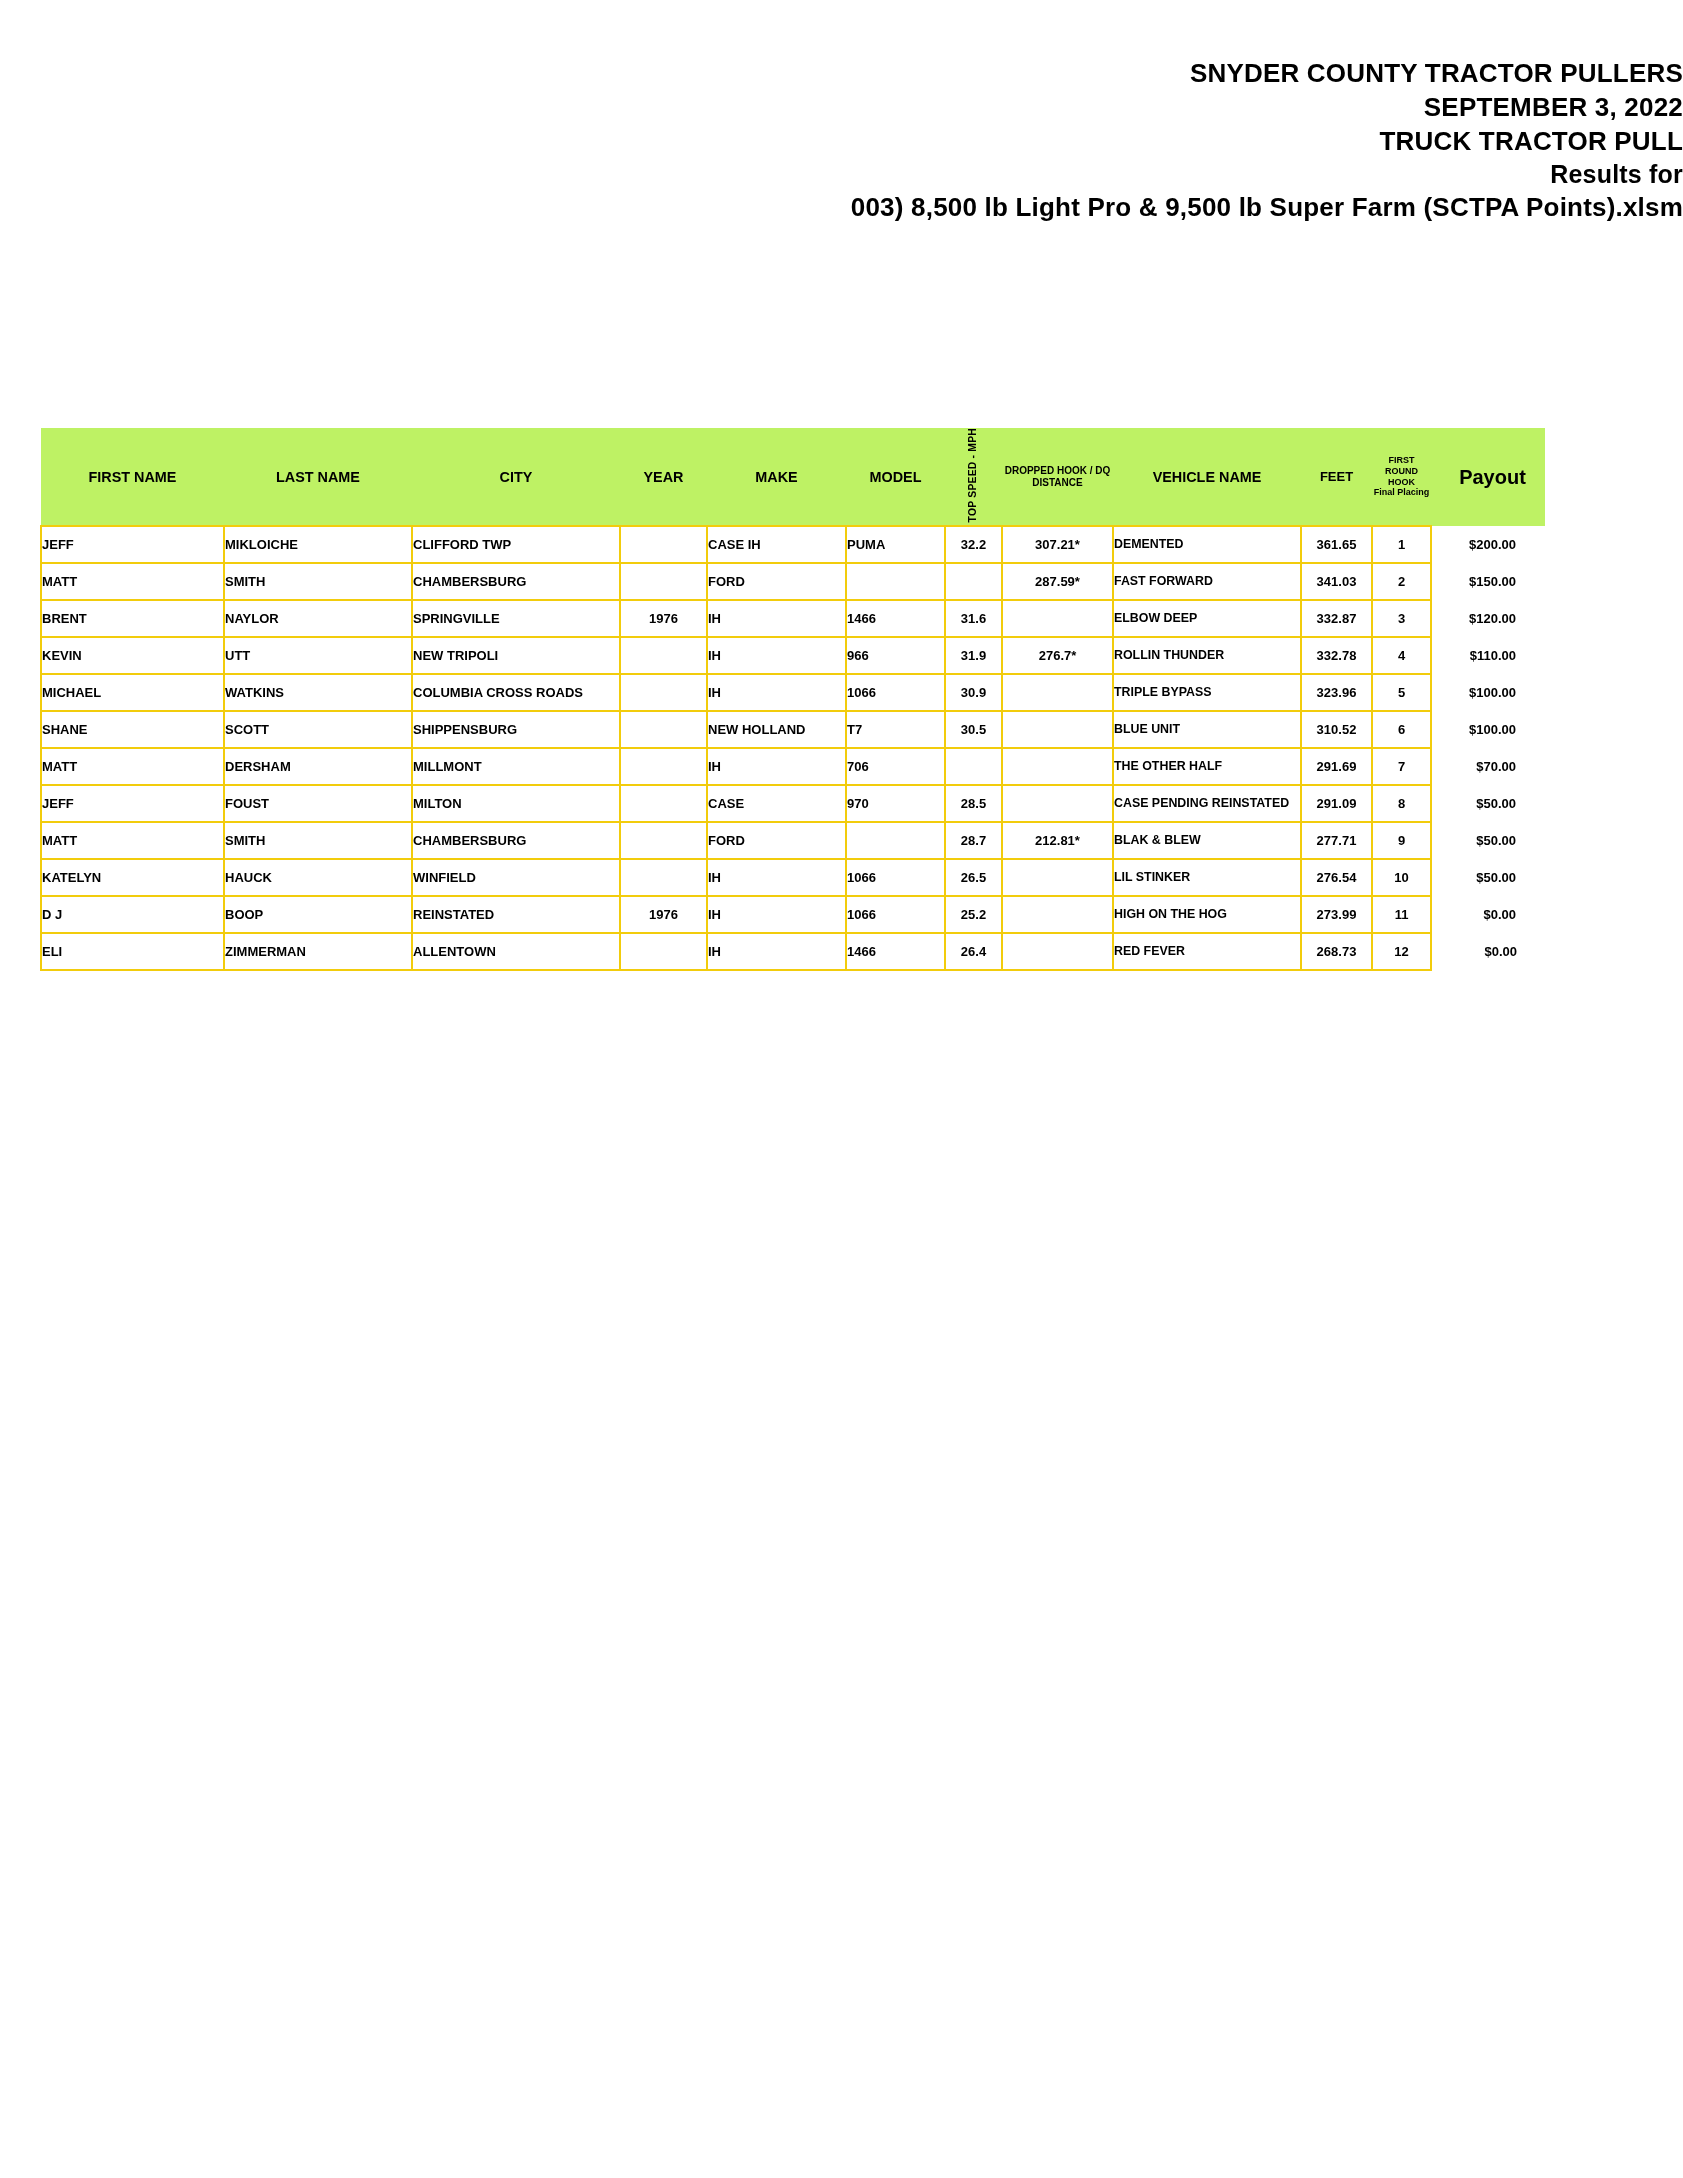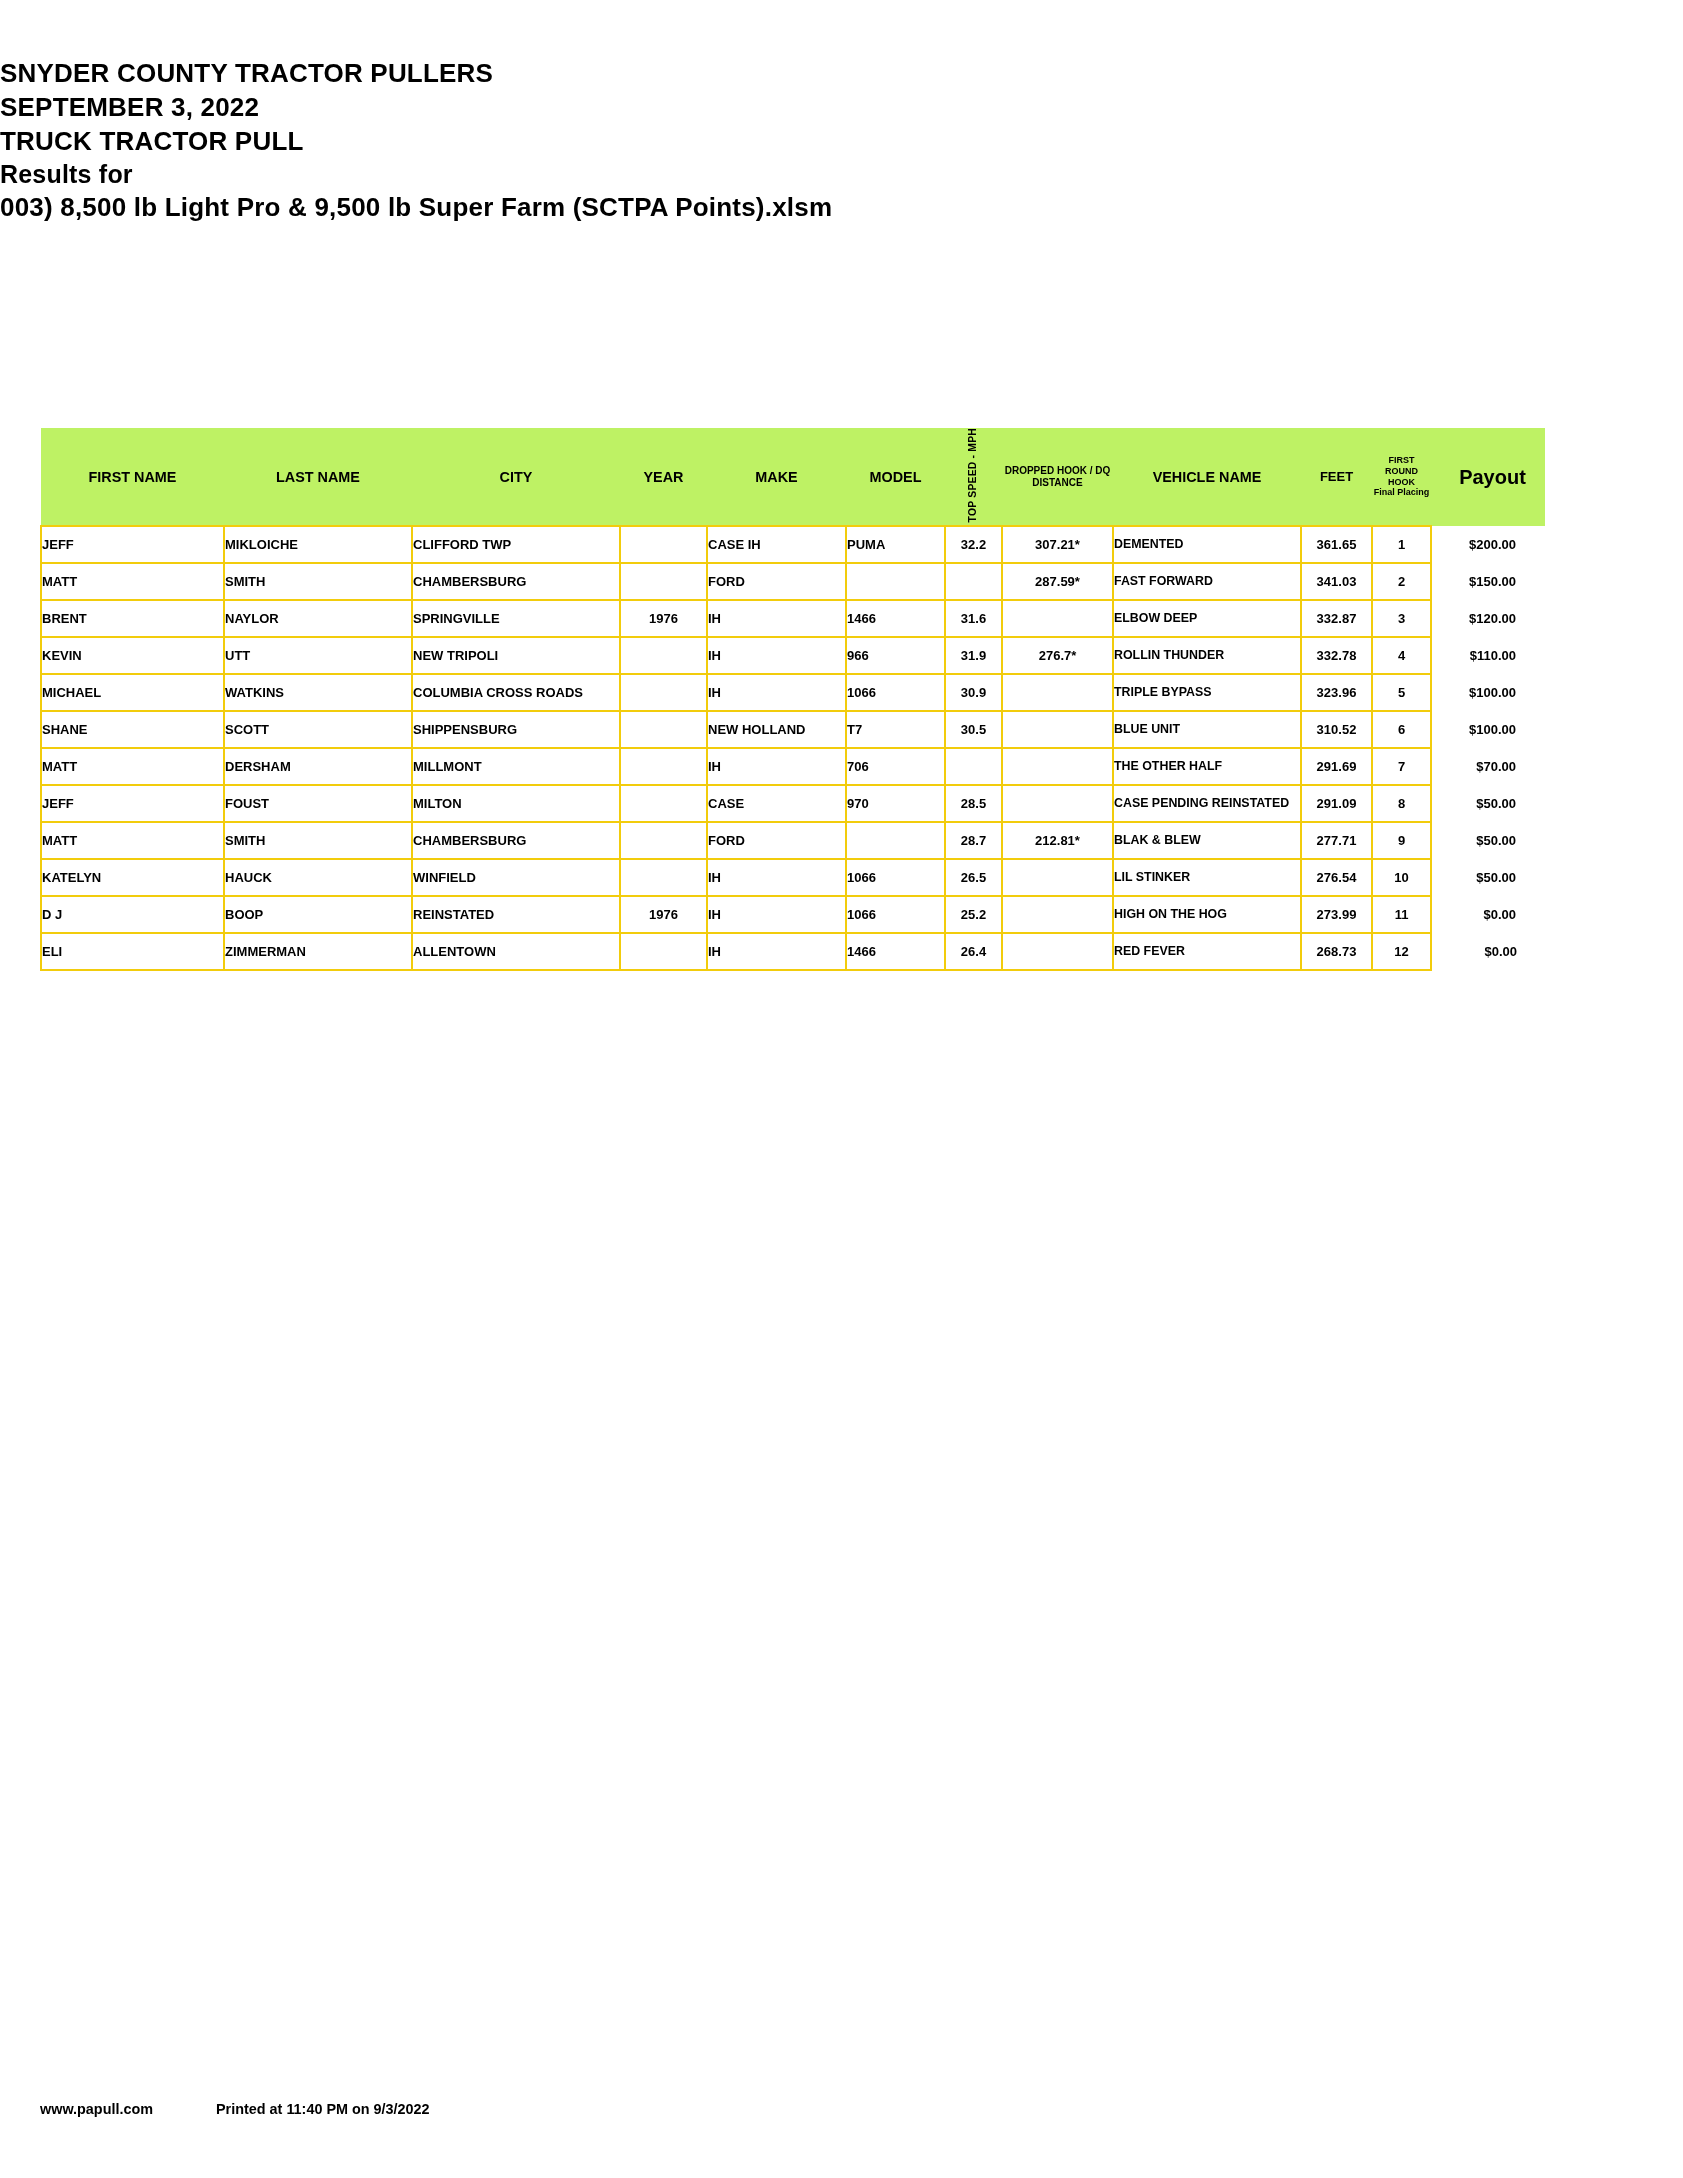--- a/index.html
+++ b/index.html
@@ -17,21 +17,21 @@
   .page {
     position: relative;
     width: 1683px;
     height: 2178px;
     box-sizing: border-box;
     padding: 0;
   }
 
   
   .title-block {
-    text-align: left;
+    text-align: right;
     padding-top: 57px;
   }
   .title-line {
     font-weight: bold;
     color: #000;
     line-height: 1.30;
     letter-spacing: 0.2px;
   }
   .t1 { font-size: 26px; }
   .t2 { font-size: 26px; }
@@ -376,20 +376,16 @@
             <td class="l veh">RED FEVER</td>
             <td class="c">268.73</td>
             <td class="c">12</td>
             <td class="payout">$0.00</td>
           </tr>
         </tbody>
     </table>
   </div>
 
   <div class="footer">
-    <div class="line2">
-      <span>www.papull.com</span>
-      <span class="printed">Printed at 11:40 PM on 9/3/2022</span>
-    </div>
   </div>
 
 </div>
 
 
 </body></html>

